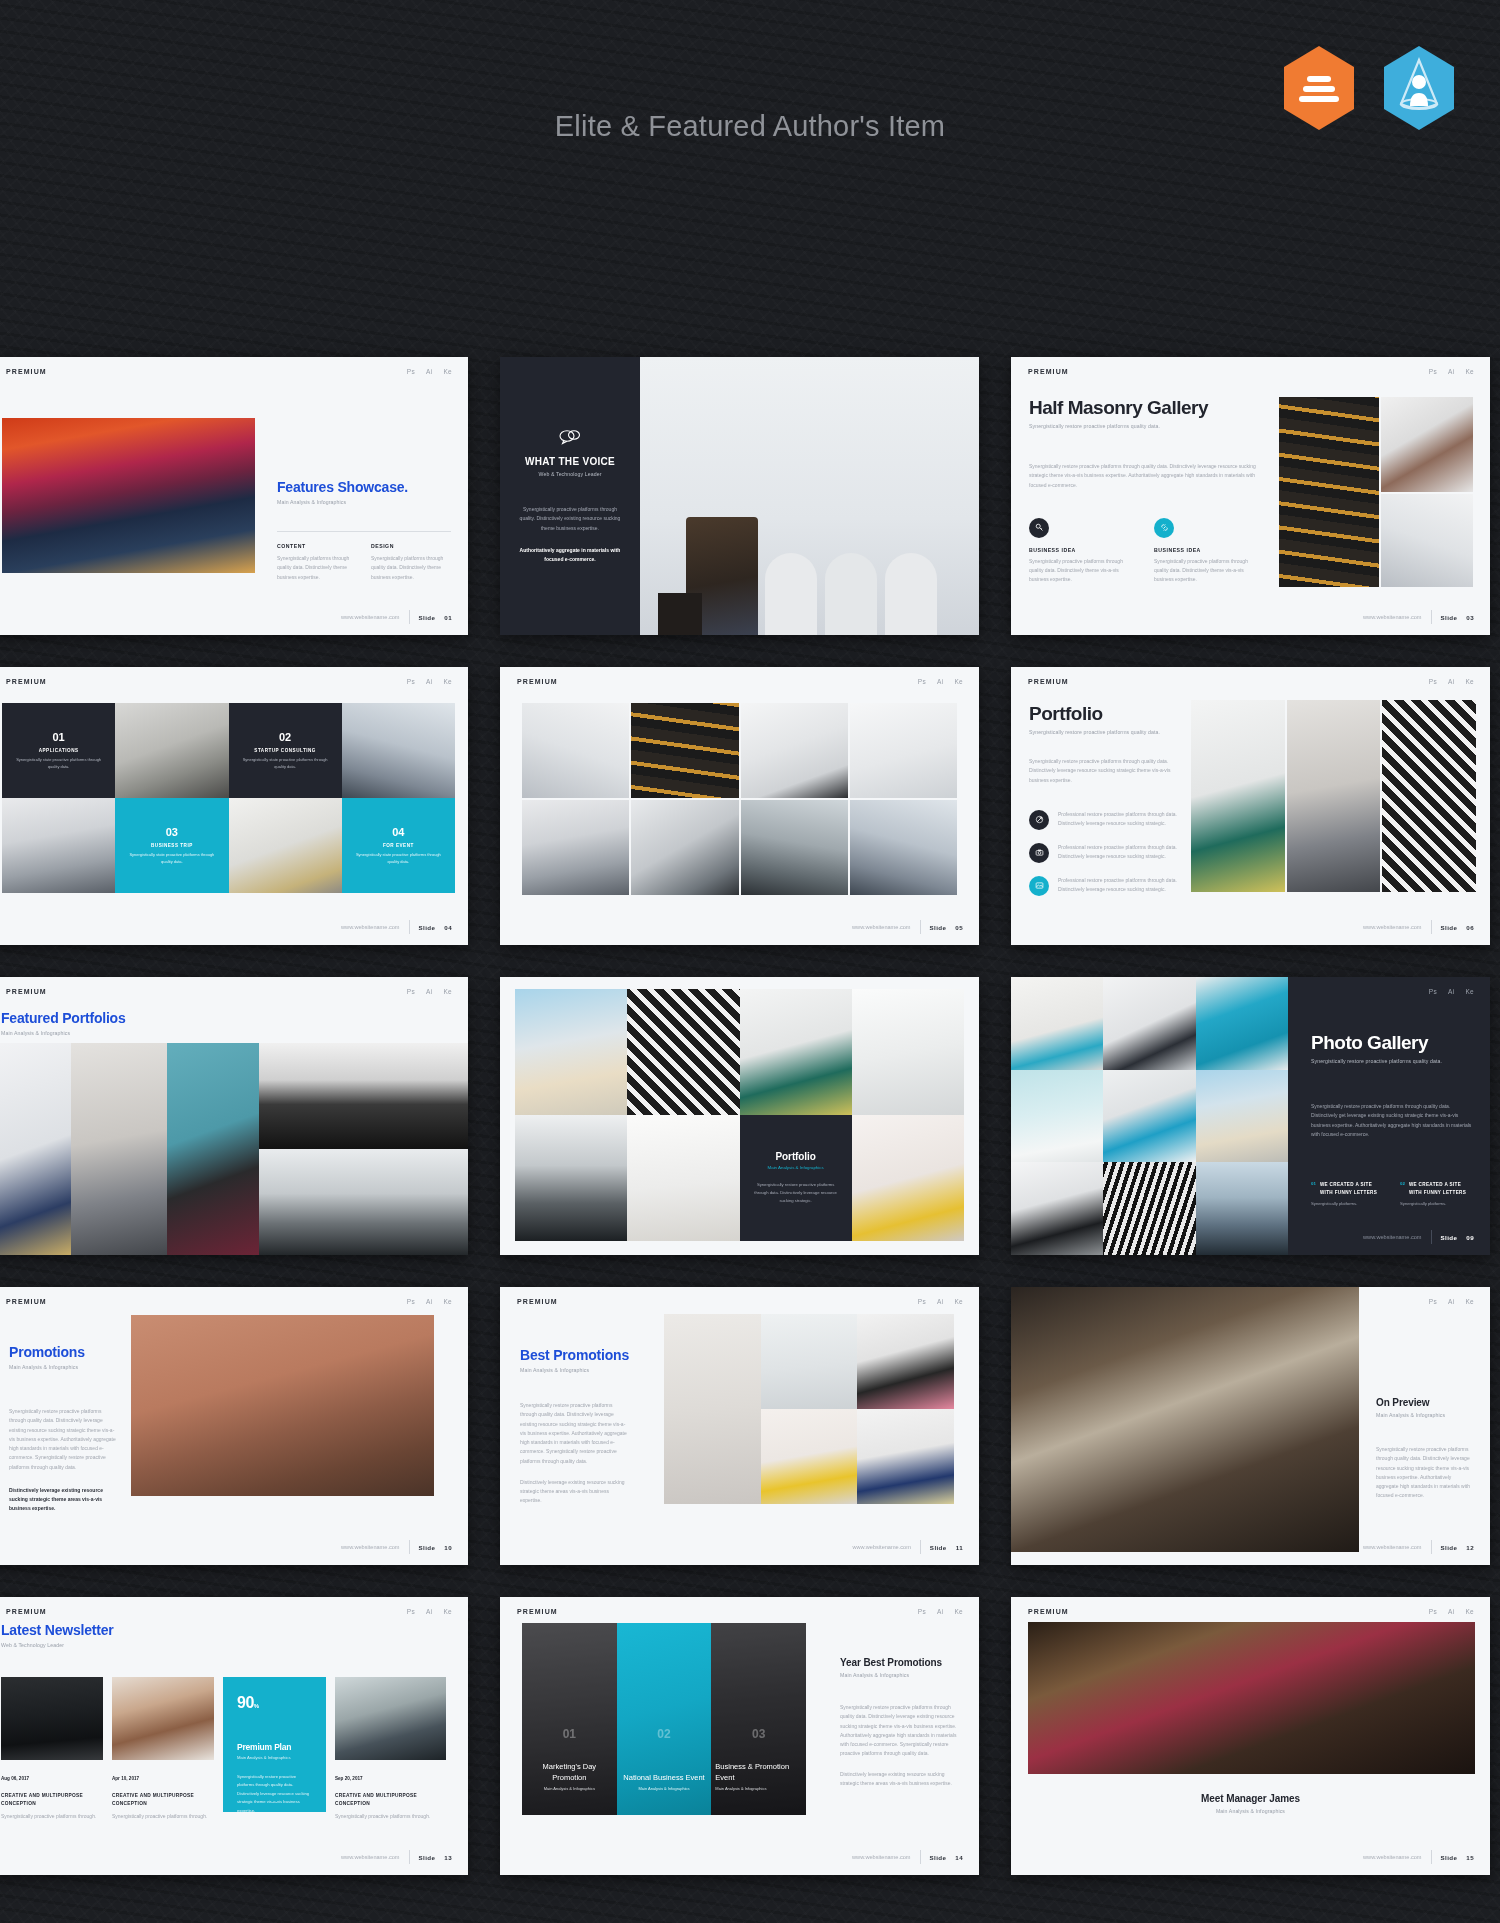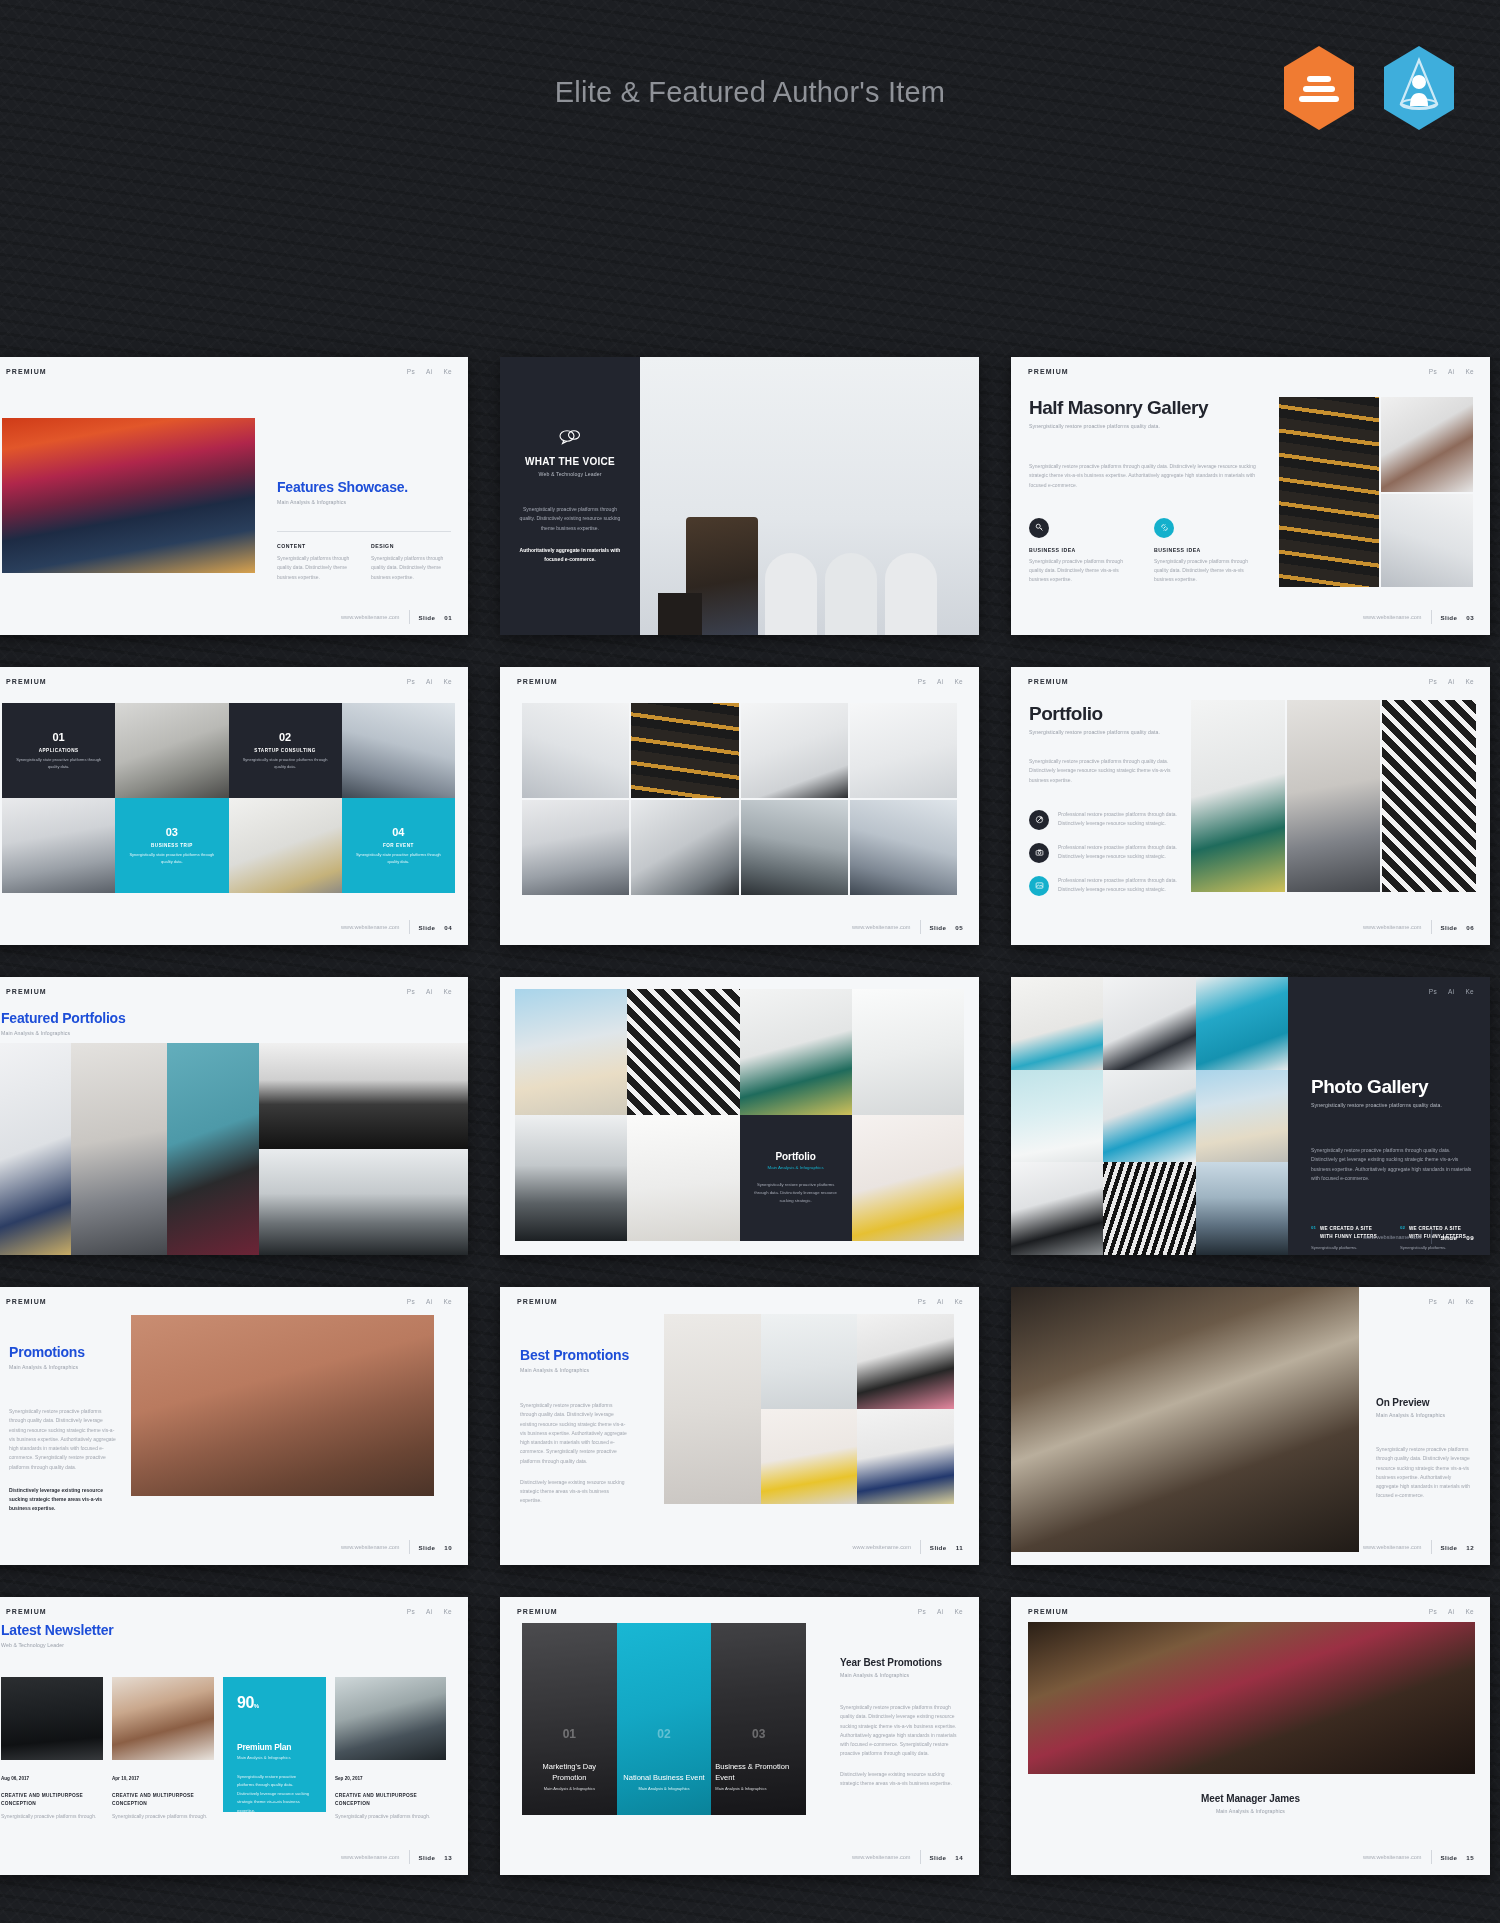--- a/index.html
+++ b/index.html
@@ -18,21 +18,21 @@
 
   
   .hero { position: relative; height: 357px; }
   .badges {
     position: absolute; top: 44px; right: 42px;
     display: flex; gap: 22px; align-items: center;
   }
   .hexbadge { width: 78px; height: 88px; position: relative; }
   .hexbadge svg { display: block; }
   .hero-sub {
-    text-align: center; padding-top: 76px;
+    text-align: center; padding-top: 110px;
     color: #8f9298; font-size: 29px; letter-spacing: .2px;
   }
   .hero-title {
     text-align: center; margin-top: 22px;
     color: #ffffff; font-size: 78px; font-weight: bold; letter-spacing: -1.6px;
   }
 
   
   .grid {
     display: grid;
@@ -443,21 +443,21 @@
       <div class="ph ph-stairs-blue"></div>
       <div class="ph ph-watch-dark"></div>
       <div class="ph ph-bw-build"></div>
       <div class="ph ph-tunnel"></div>
     </div>
     <div class="s-icons">
       <span>Ps</span>
       <span>Ai</span>
       <span>Ke</span>
     </div>
-    <div style="position:absolute;left:300px;top:55px;width:165px;margin-top:44px;">
+    <div style="position:absolute;left:300px;top:55px;width:165px;">
       <div class="s-h1 white">Photo Gallery</div>
       <div class="s-sub wsub">Synergistically restore proactive platforms quality data.</div>
       <div class="s-body" style="color:#9ea3ae;margin-top:38px;">Synergistically restore proactive platforms through quality data. Distinctively get leverage existing sucking strategic theme vis-a-vis business expertise. Authoritatively aggregate high standards in materials with focused e-commerce.</div>
       <div style="display:flex;gap:14px;margin-top:42px;">
         <div style="width:75px;">
           <div style="display:flex;gap:4px;align-items:flex-start;">
             <span style="font-size:4.4px;font-weight:bold;color:#14b0cc;">01</span>
             <span style="font-size:4.6px;font-weight:bold;color:#fff;letter-spacing:.35px;line-height:1.7;">WE CREATED A SITE WITH FUNNY LETTERS</span>
           </div>
           <div style="font-size:4.2px;color:#9ea3ae;margin-top:4px;">Synergistically platforms.</div>

